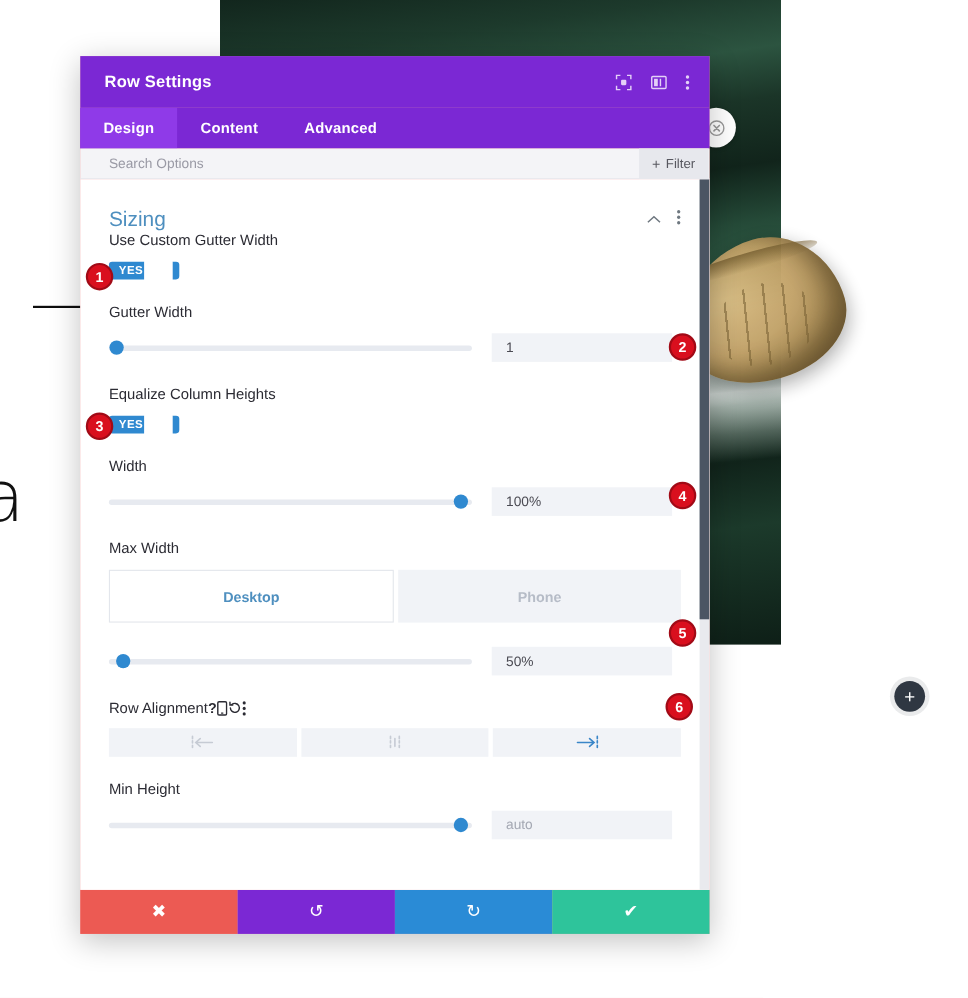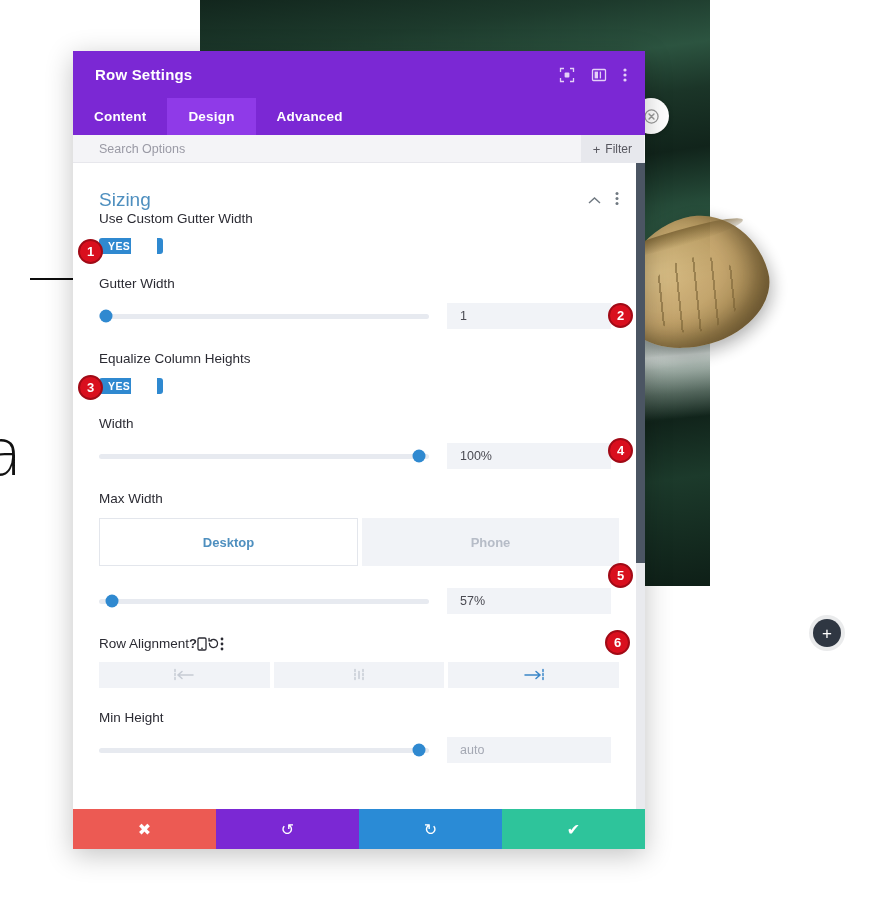--- a/index.html
+++ b/index.html
@@ -207,22 +207,22 @@
           <svg width="4" height="16" viewBox="0 0 4 16">
               <circle cx="2" cy="3" r="1.6" fill="#e4d0f7"></circle>
               <circle cx="2" cy="8" r="1.6" fill="#e4d0f7"></circle>
               <circle cx="2" cy="13" r="1.6" fill="#e4d0f7"></circle>
             </svg>
         </span>
       </div>
     </div>
 
     <div class="tabs">
+      <div class="tab active">Design</div>
       <div class="tab">Content</div>
-      <div class="tab active">Design</div>
       <div class="tab">Advanced</div>
     </div>
 
     <div class="searchbar">
       <span class="search-ph">Search Options</span>
       <div class="filter-btn">
         <span class="plus">+</span>
         <span>Filter</span>
       </div>
     </div>
@@ -297,21 +297,21 @@
           <div class="field-label">Max Width</div>
           <div class="seg">
             <div class="seg-btn active">Desktop</div>
             <div class="seg-btn">Phone</div>
           </div>
           <div class="slider-row" style="margin-top:22px">
             <div class="slider">
               <div class="track"></div>
               <div class="knobdot" id="k-maxw" style="left: 4%;"></div>
             </div>
-            <div class="valbox">57%</div>
+            <div class="valbox">50%</div>
           </div>
         </div>
 
         <div class="field">
           <div class="inline-label">
             <span class="lbl">Row Alignment</span>
             <span class="mini" style="font-size:13px;font-weight:bold">?</span>
             <span class="mini">
               <svg width="10" height="14" viewBox="0 0 10 14" fill="none" stroke="#2b2b33" stroke-width="1.3">
                   <rect x="1" y="1" width="8" height="12" rx="1.2"></rect>

